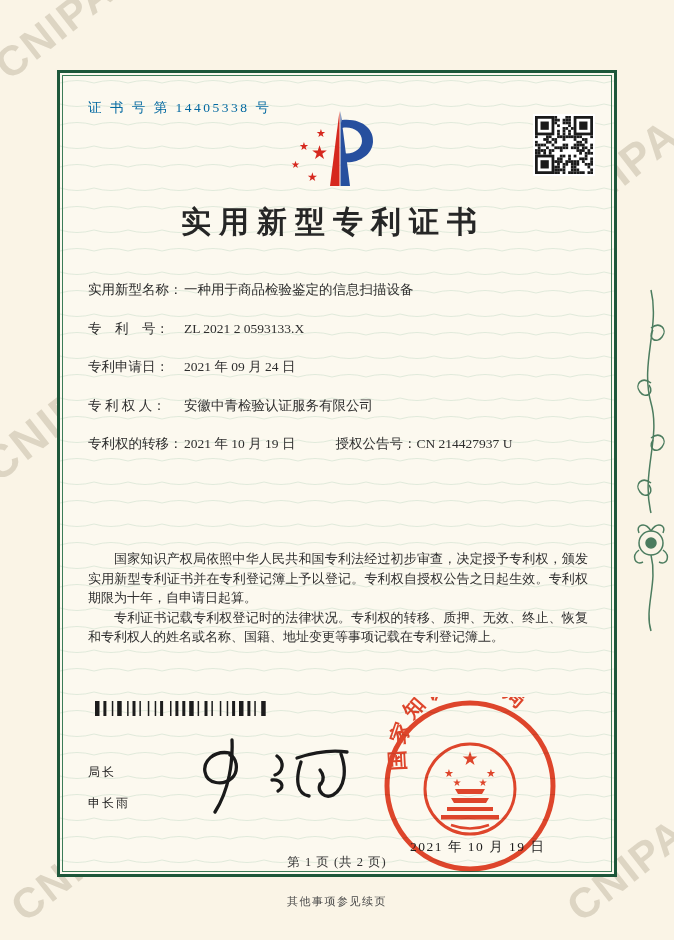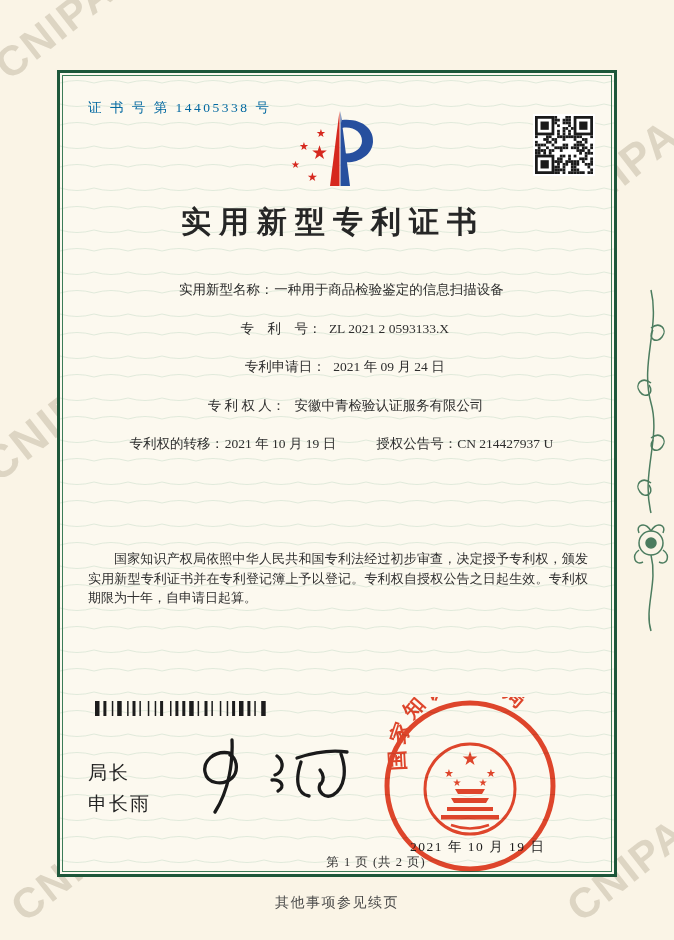--- a/index.html
+++ b/index.html
@@ -40,36 +40,36 @@
   
   .cert-no{position:absolute;left:88px;top:99px;z-index:3;font-size:13.5px;letter-spacing:2.5px;color:#0369a1;}
   .logo{position:absolute;left:281px;top:106px;z-index:3;}
   .qr{position:absolute;left:533px;top:114px;z-index:3;}
   .title{
     position:absolute;left:57px;top:202px;width:544px;z-index:3;
     text-align:center;font-size:30px;font-weight:bold;color:#262626;
     letter-spacing:8px;text-indent:8px;
   }
   .fields{position:absolute;left:88px;top:281px;width:506px;z-index:3;font-size:13.5px;color:var(--ink);}
-  .frow{margin-bottom:20.5px;white-space:nowrap;line-height:18px;text-align:center;}
+  .frow{margin-bottom:20.5px;white-space:nowrap;line-height:18px;}
   .flabel{display:inline-block;min-width:96px;}
   .gap2{display:inline-block;width:40px;}
   .body-text{
     position:absolute;left:88px;top:549px;width:500px;z-index:3;
     font-size:13px;line-height:19.5px;color:#2f2f2f;text-align:justify;
   }
   .body-text p{margin:0;text-indent:2em;}
   .barcode{position:absolute;left:95px;top:701px;z-index:3;}
-  .director{position:absolute;left:88px;top:757px;z-index:3;font-size:19px;color:#222;line-height:31px;}
+  .director{position:absolute;left:88px;top:757px;z-index:3;font-size:12px;color:#222;line-height:31px;}
   .director div{letter-spacing:2px;}
   .signature{position:absolute;left:185px;top:728px;z-index:4;}
   .seal{position:absolute;left:381px;top:697px;z-index:4;opacity:.94;mix-blend-mode:multiply;}
   .seal-date{position:absolute;left:410px;top:838px;z-index:5;font-size:13.5px;letter-spacing:1.5px;color:#1e1e1e;white-space:nowrap;}
-  .page-info{position:absolute;left:57px;top:854px;width:560px;text-align:center;z-index:3;font-size:12.5px;color:#333;letter-spacing:1px;margin-left:39px;}
-  .footer-note{position:absolute;left:57px;top:894px;width:560px;text-align:center;z-index:3;font-size:14px;color:#4a4a4a;letter-spacing:1.5px;}
+  .page-info{position:absolute;left:57px;top:854px;width:560px;text-align:center;z-index:3;font-size:12.5px;color:#333;letter-spacing:1px;}
+  .footer-note{position:absolute;left:57px;top:894px;width:560px;text-align:center;z-index:3;font-size:11px;color:#4a4a4a;letter-spacing:1.5px;}
   .ornament{position:absolute;left:628px;top:288px;z-index:2;}
 </style>
 </head>
 <body>
 
 <div class="page">
 
   <div class="wm" style="left:-14px;top:4px;font-size:42px">CNIPA</div>
   <div class="wm" style="left:545px;top:148px;font-size:44px">CNIPA</div>
   <div class="wm" style="left:-28px;top:398px;font-size:46px">CNIPA</div>
@@ -331,20 +331,21 @@
     <div class="frow">
       <span class="flabel">专 利 权 人：</span><span>安徽中青检验认证服务有限公司</span>
     </div>
     <div class="frow">
       <span class="flabel">专利权的转移：</span><span>2021 年 10 月 19 日</span><span class="gap2"></span><span>授权公告号：</span><span>CN 214427937 U</span>
     </div>
   </div>
 
   <div class="body-text">
     <p>国家知识产权局依照中华人民共和国专利法经过初步审查，决定授予专利权，颁发实用新型专利证书并在专利登记簿上予以登记。专利权自授权公告之日起生效。专利权期限为十年，自申请日起算。</p>
+    <p>专利证书记载专利权登记时的法律状况。专利权的转移、质押、无效、终止、恢复和专利权人的姓名或名称、国籍、地址变更等事项记载在专利登记簿上。</p>
   </div>
 
   <svg class="barcode" id="barcode" width="174" height="15" viewBox="0 0 174 15">
       <rect x="0" y="0" width="4.5" height="15" fill="#1c1c1c"></rect>
       <rect x="8.4" y="0" width="3" height="15" fill="#1c1c1c"></rect>
       <rect x="16.8" y="0" width="1.5" height="15" fill="#1c1c1c"></rect>
       <rect x="22.2" y="0" width="4.5" height="15" fill="#1c1c1c"></rect>
       <rect x="32.1" y="0" width="1.5" height="15" fill="#1c1c1c"></rect>
       <rect x="37.50000000000001" y="0" width="3" height="15" fill="#1c1c1c"></rect>
       <rect x="44.40000000000001" y="0" width="1.5" height="15" fill="#1c1c1c"></rect>

